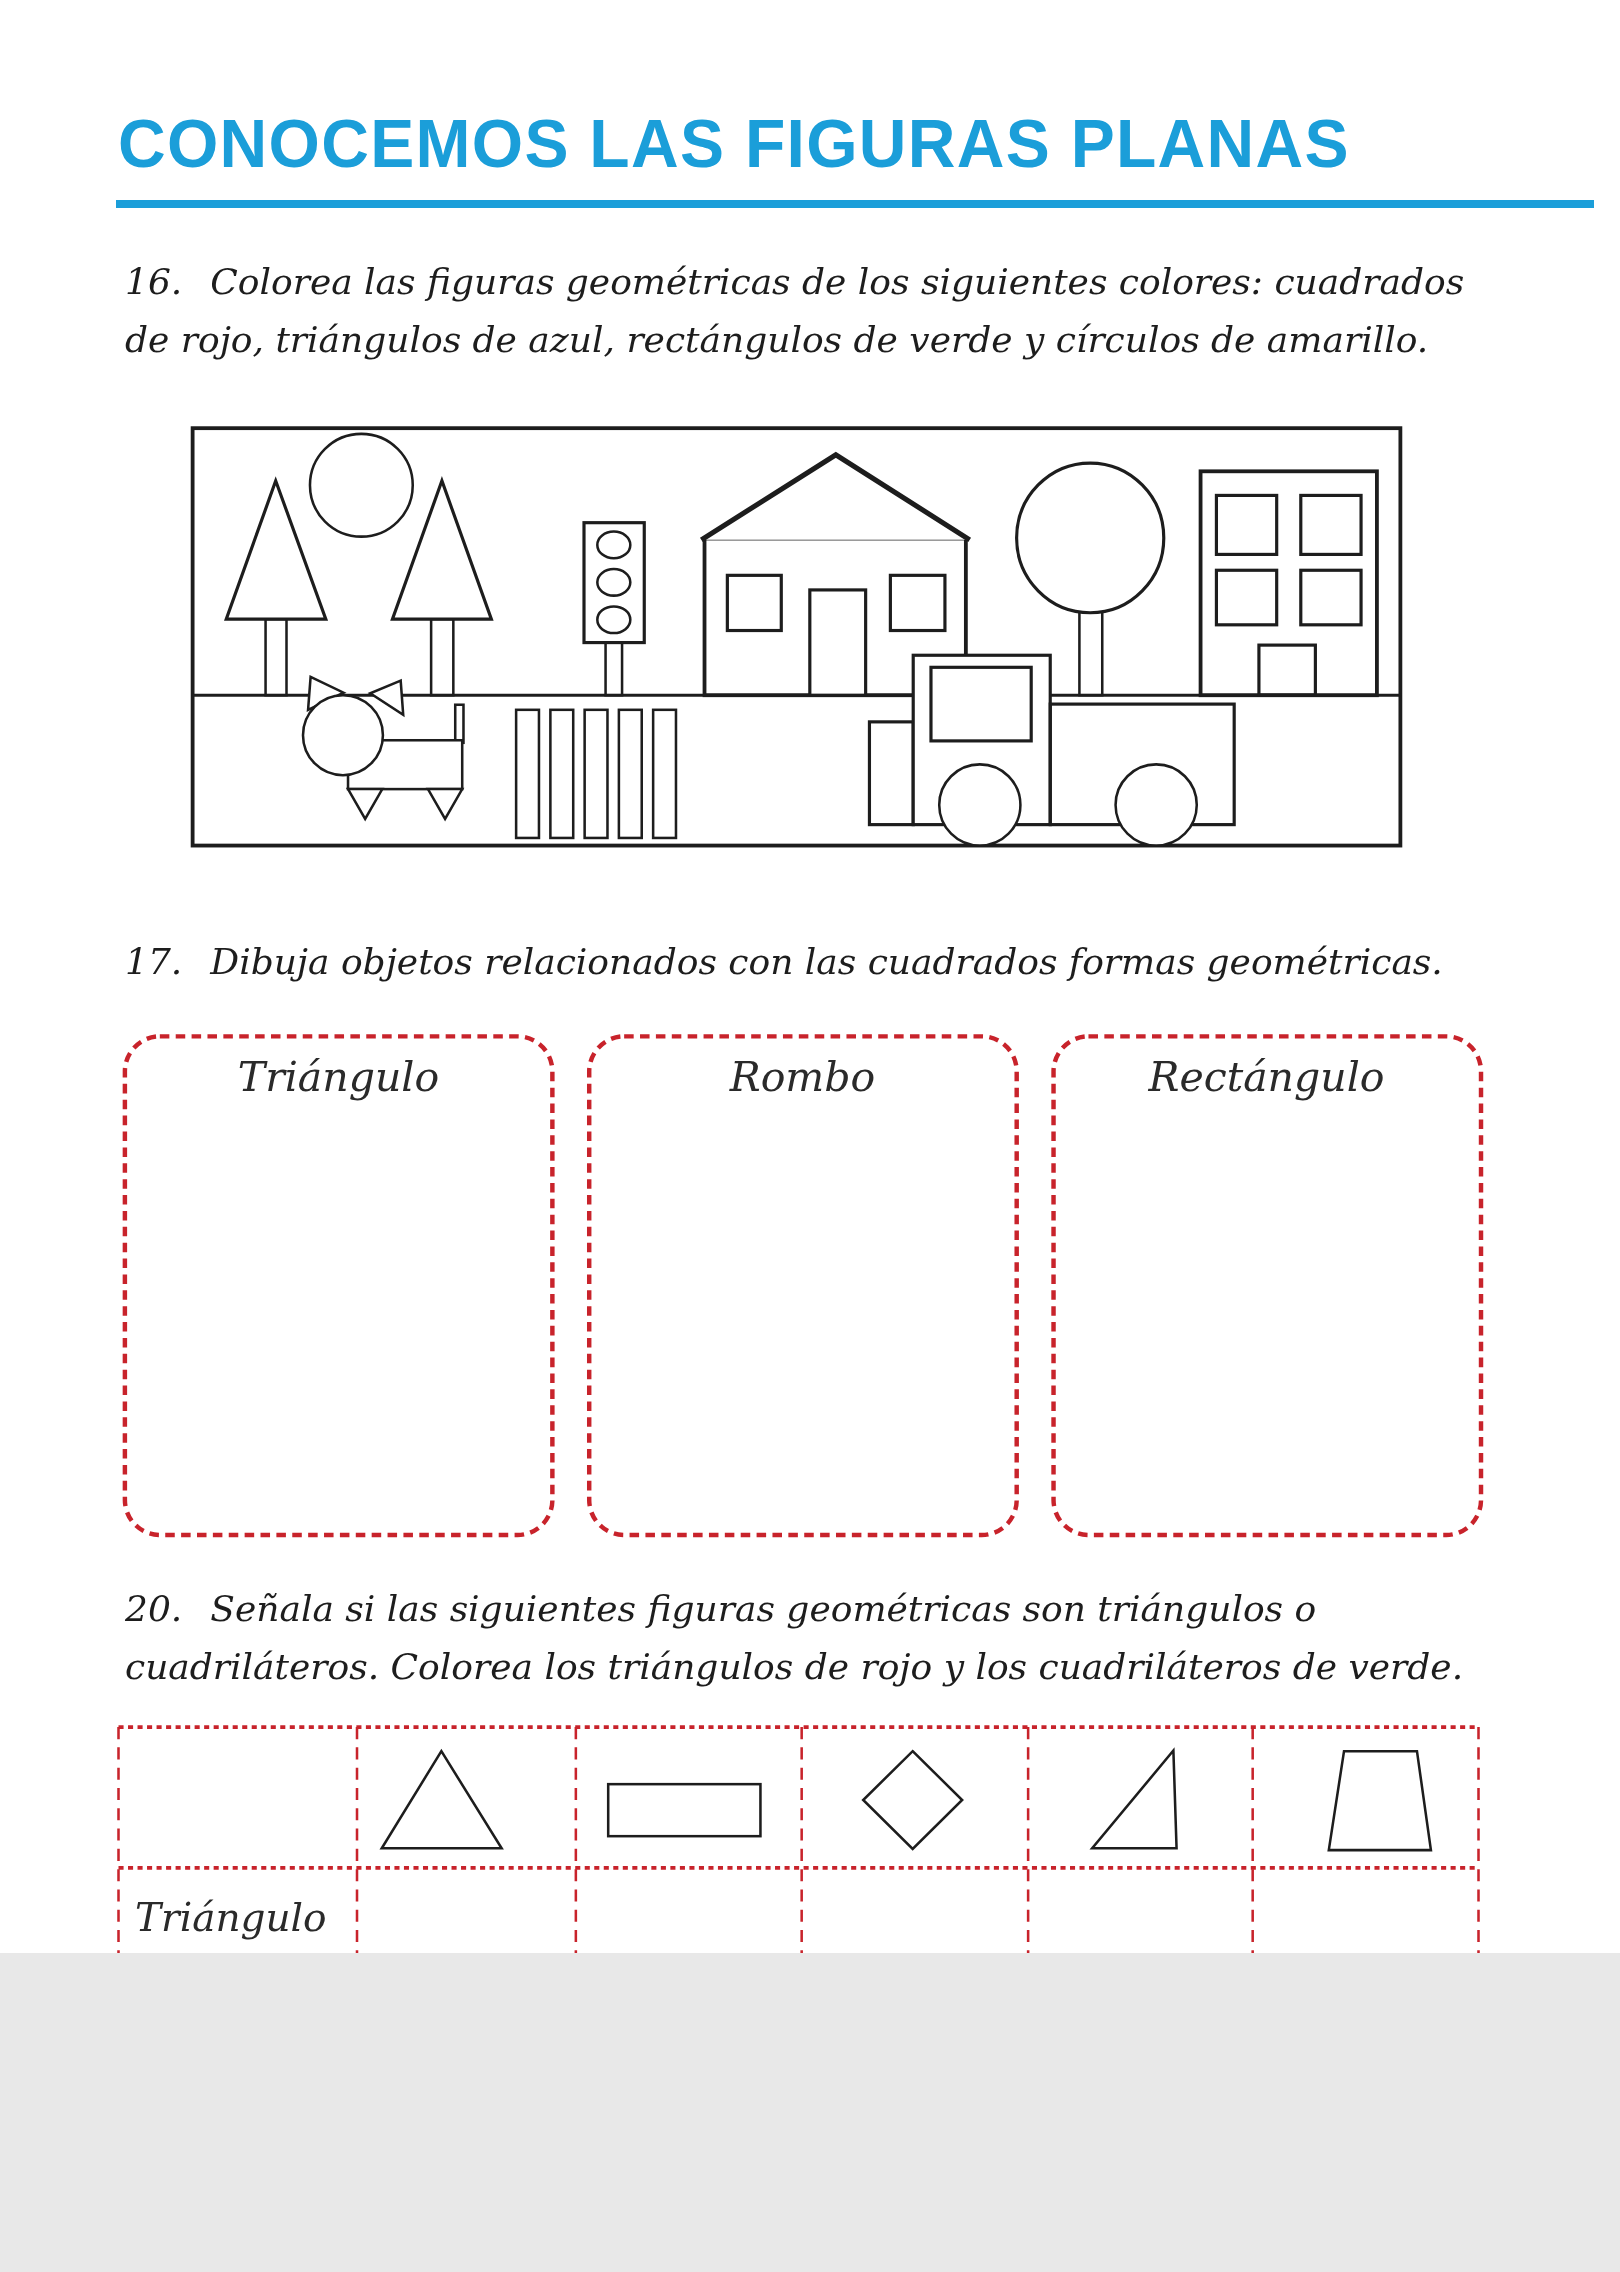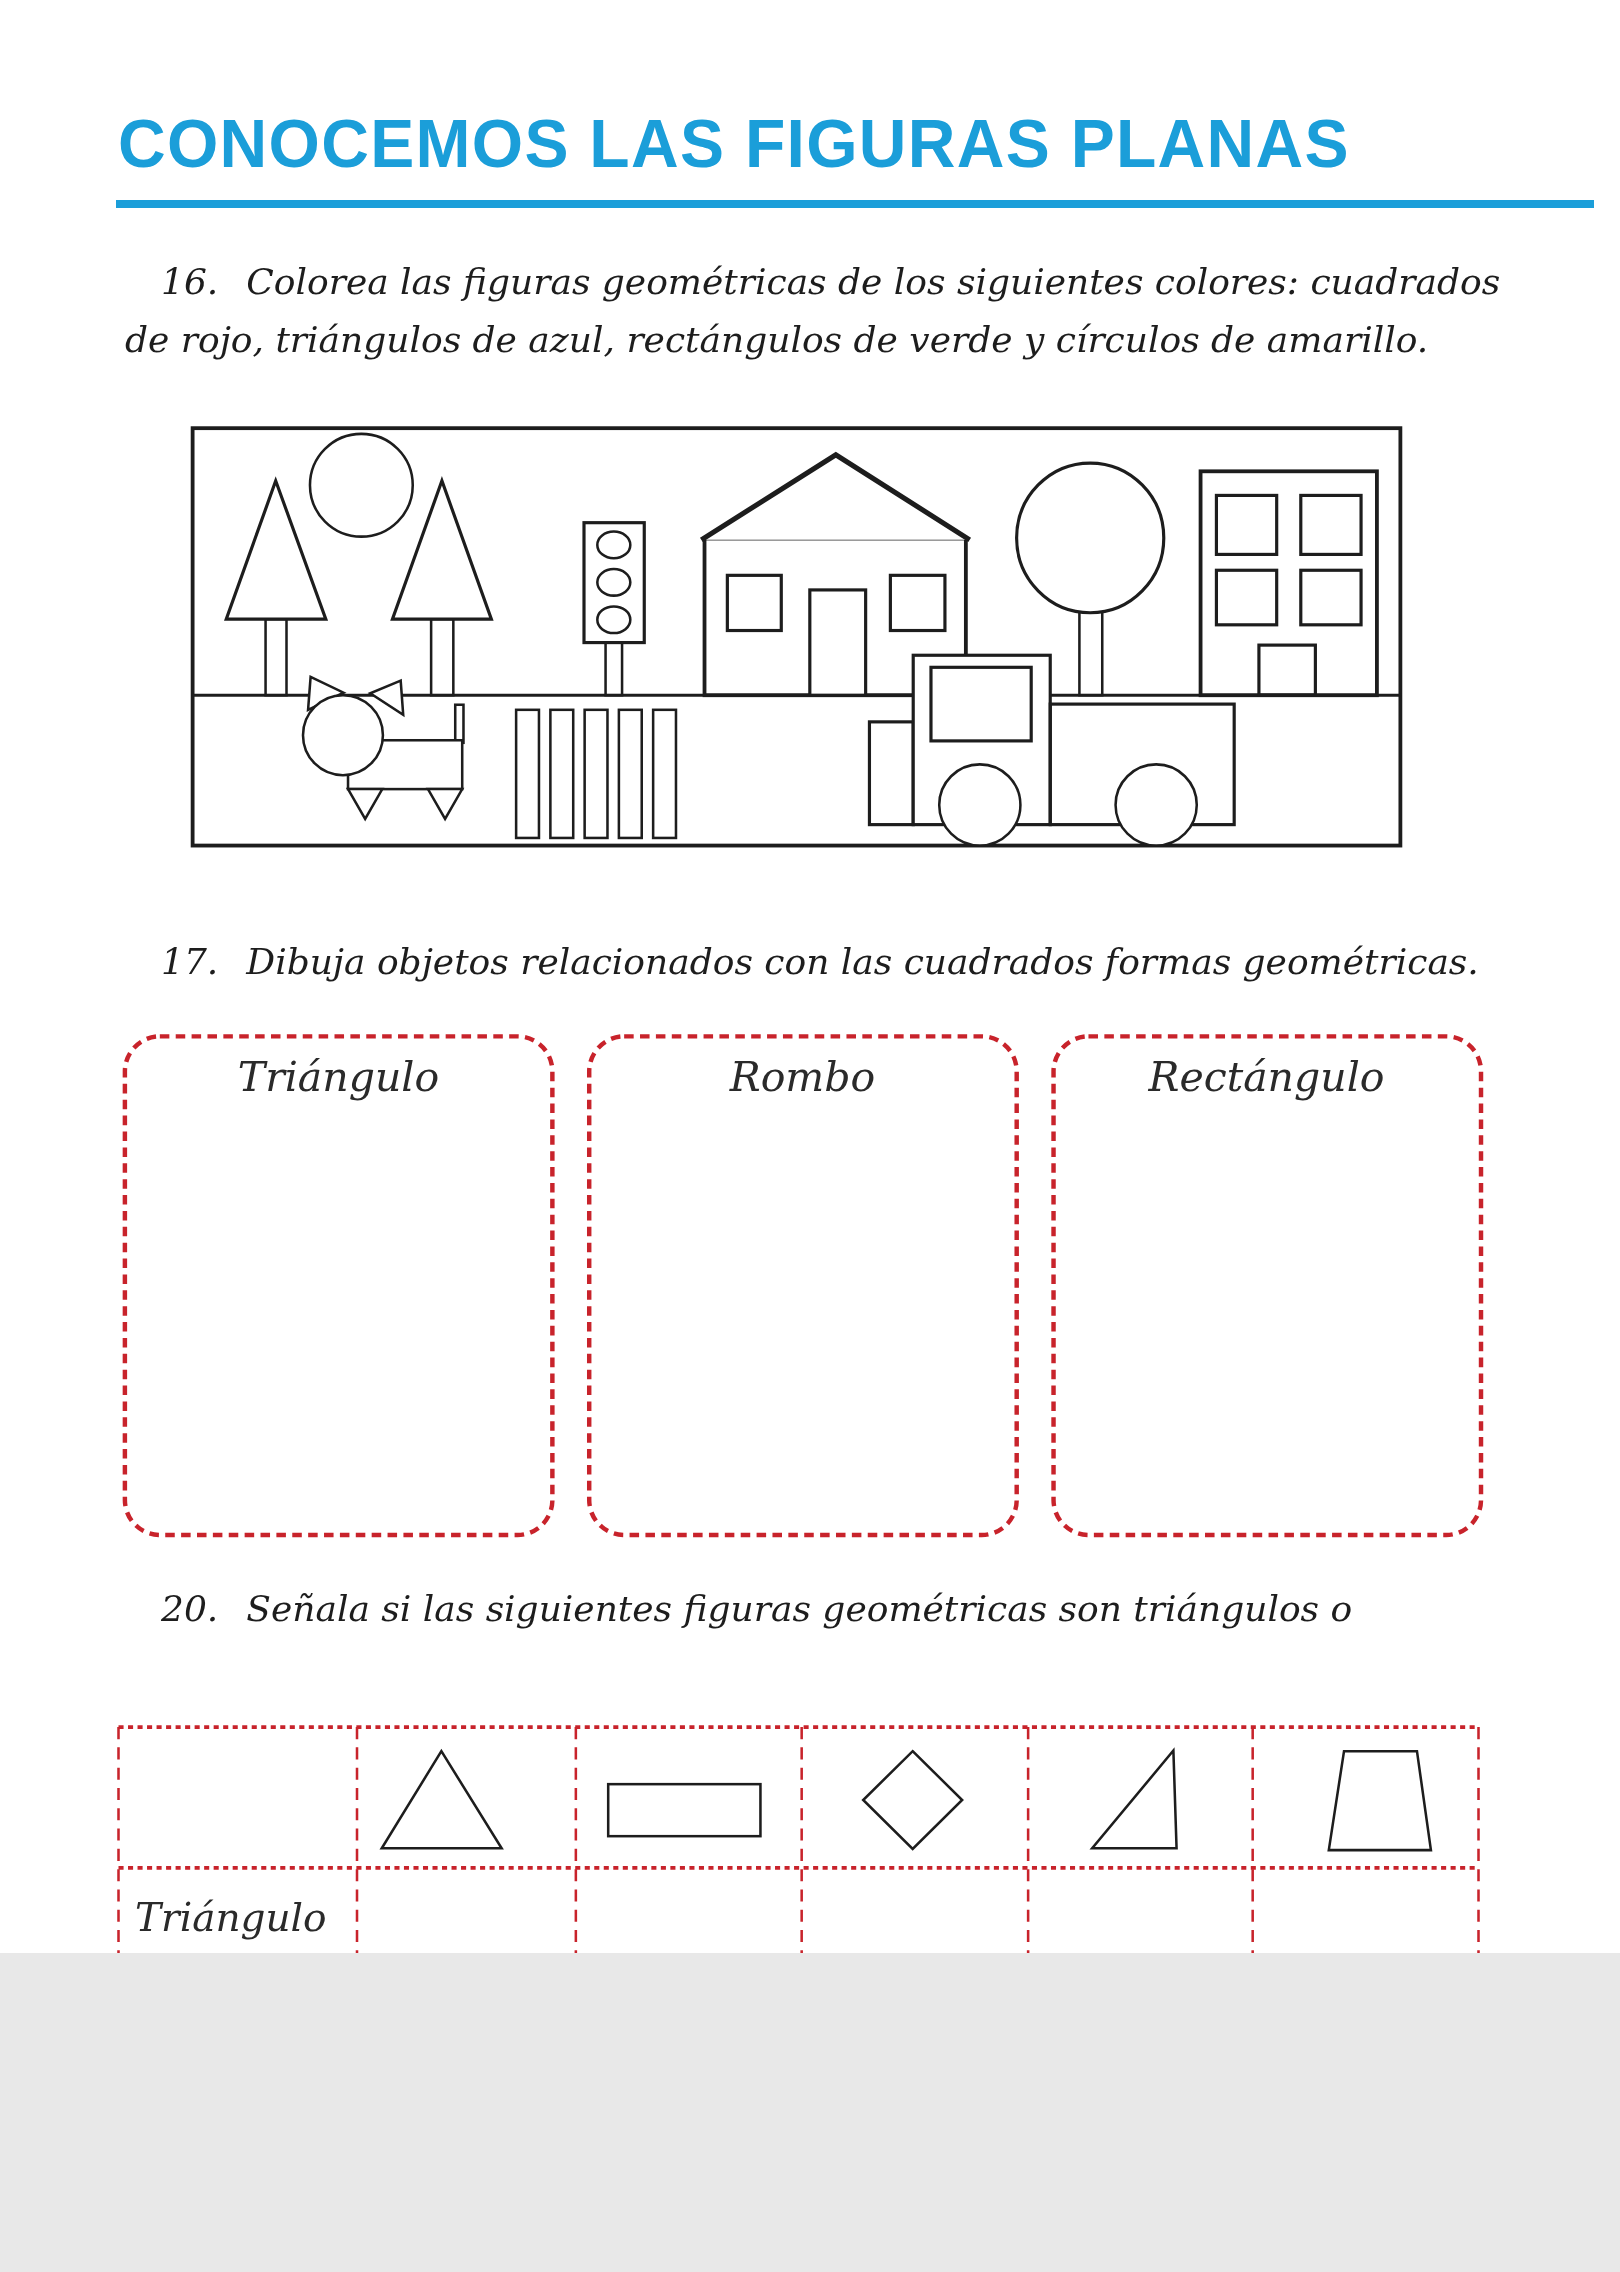--- a/index.html
+++ b/index.html
@@ -19,21 +19,21 @@
     transform:scaleY(1.04); transform-origin:left top;
     white-space:nowrap;
   }
   .title-rule{ left:116px; top:200px; width:1478px; height:8.3px; background:var(--blue); }
   .script{
     font-family:"DejaVu Serif","Liberation Serif",serif;
     font-style:italic; color:var(--ink);
   }
   .para{ font-size:36px; }
   .para .line{ display:block; line-height:58px; white-space:nowrap; }
-  .exnum{ display:inline-block; margin-right:28px;margin-left:36px; }
+  .exnum{ display:inline-block; margin-right:28px; }
   .ex16{ left:125px; top:253px; }
   .ex17{ left:125px; top:933px; }
   .ex18{ left:125px; top:1580px; }
   .box-label{
     top:1049px; height:57px; line-height:57px; text-align:center;
     font-size:41px; color:#2a2a2a;
   }
   .row-label{ font-size:39px; line-height:57px; color:#2a2a2a; }
   .scene-svg, .boxes-svg, .table-svg{ display:block; }
   .scene-svg *{ vector-effect:none; }
@@ -144,20 +144,21 @@
     <rect class="red-dash" x="197" y="1632" width="673" height="785" rx="55" stroke-width="7" stroke-dasharray="15 10"></rect>
     <rect class="red-dash" x="928" y="1632" width="673" height="785" rx="55" stroke-width="7" stroke-dasharray="15 10"></rect>
     <rect class="red-dash" x="1659" y="1632" width="673" height="785" rx="55" stroke-width="7" stroke-dasharray="15 10"></rect>
   </svg>
   <div class="abs script box-label" style="left:125px; width:427px;">Triángulo</div>
   <div class="abs script box-label" style="left:1053px; width:427px;">Rectángulo</div>
   <div class="abs script box-label" style="left:589px; width:427px;">Rombo</div>
 
   <div class="abs script para ex18">
     <span class="line"><span class="exnum">20.</span><span>Señala si las siguientes figuras geométricas son triángulos o</span></span>
+    <span class="line">cuadriláteros. Colorea los triángulos de rojo y los cuadriláteros de verde.</span>
   </div>
 
   <svg class="abs table-svg" style="left:114px; top:1722px;" width="1369" height="340" viewBox="180 2712 2156 536">
 
     <g>
       <line class="red-dash" x1="186" y1="2720" x2="2330" y2="2720" stroke-width="6" stroke-dasharray="8 7"></line>
       <line class="red-dash" x1="186" y1="2942" x2="2330" y2="2942" stroke-width="6" stroke-dasharray="8 7"></line>
       <line class="red-dash" x1="186" y1="3098" x2="2330" y2="3098" stroke-width="6" stroke-dasharray="8 7"></line>
       <line class="red-dash" x1="186" y1="3241" x2="2330" y2="3241" stroke-width="6" stroke-dasharray="8 7"></line>
     </g>

